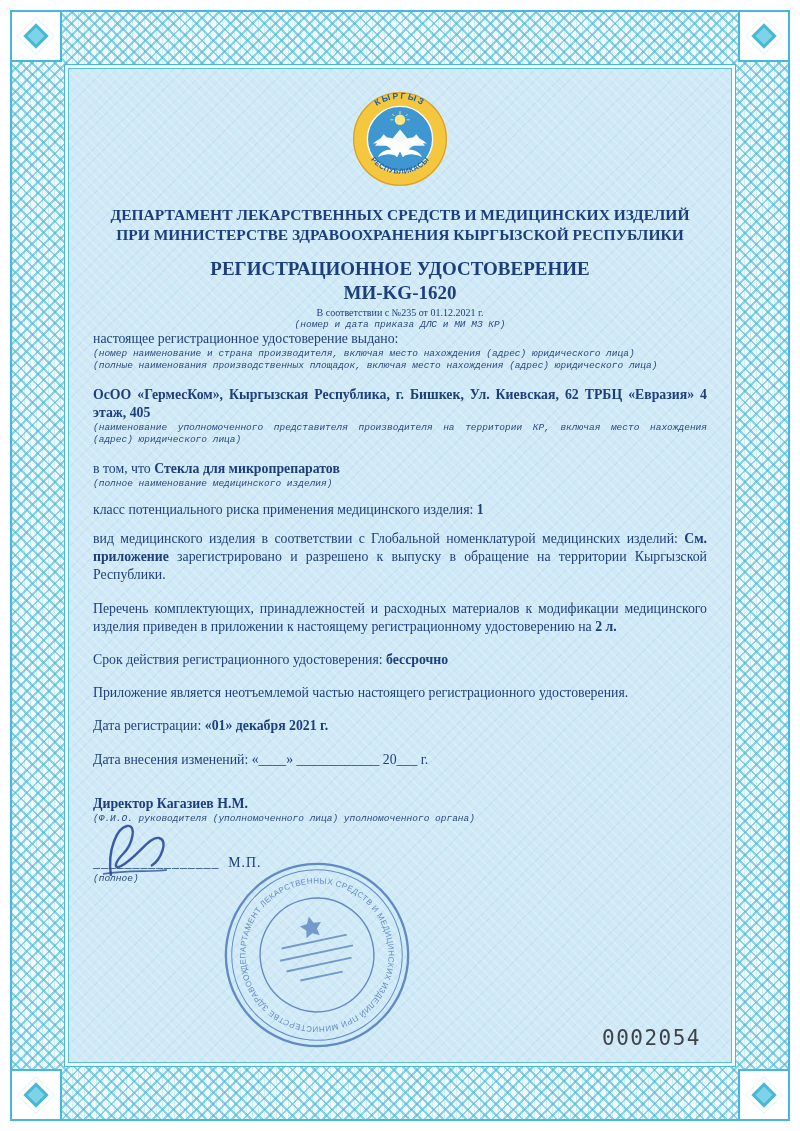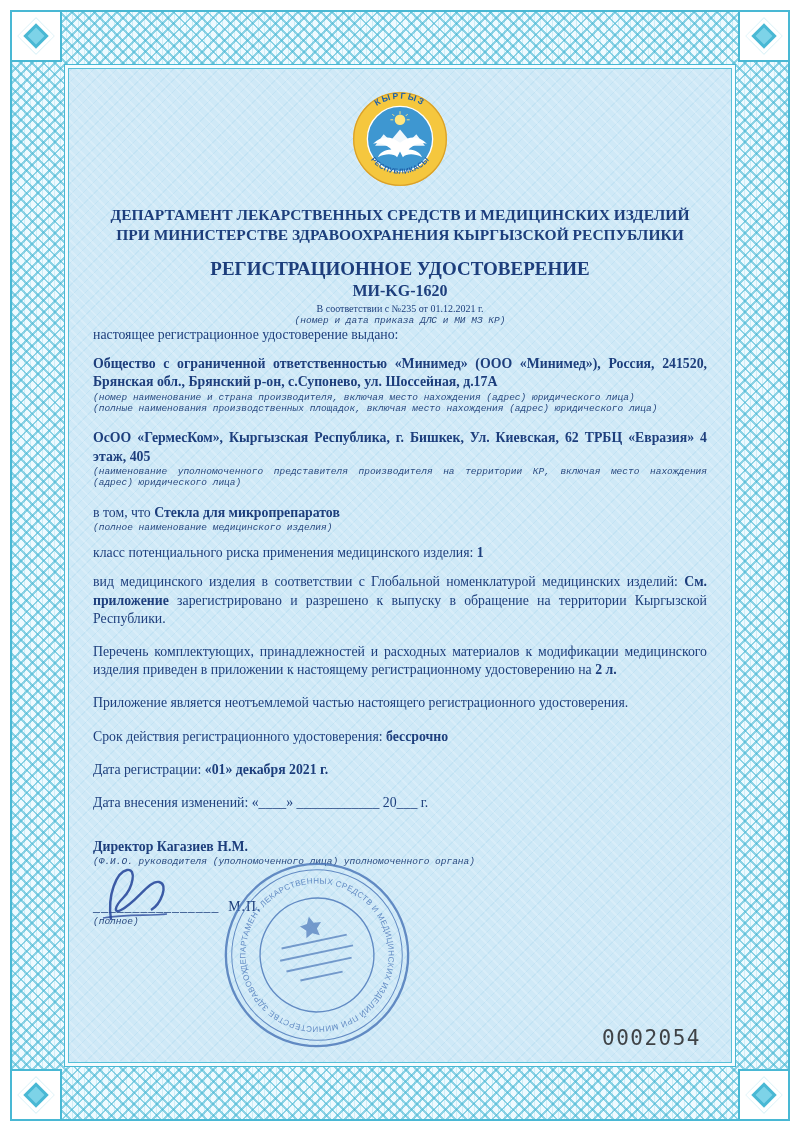--- a/index.html
+++ b/index.html
@@ -37,21 +37,21 @@
     border:1px solid #57c0d8;
     box-shadow: 0 0 0 3px #f4fcff, 0 0 0 4px #49b8d4;
     box-sizing:border-box;
     padding:18px 24px 0 24px;
     color:#1d3e7c;
   }
   .emblem-wrap{text-align:center;margin-top:4px;}
   .head{text-align:center;color:#1d3e7c;}
   .dept{font-weight:bold;font-size:15.5px;line-height:1.28;max-width:600px;margin:14px auto 0 auto;}
   .doc-title{font-weight:bold;font-size:19px;margin-top:13px;}
-  .doc-number{font-weight:bold;font-size:16px;margin-top:2px;}
+  .doc-number{font-weight:bold;font-size:19px;margin-top:2px;}
   .accordance{font-size:10px;margin-top:3px;}
   .note{font-size:9.5px;font-style:italic;color:#29497f;line-height:1.2;font-family:Liberation Mono, monospace;}
   .head .note{margin-top:1px;}
   .body-text{margin-top:0;font-size:13.8px;line-height:1.32;}
   .body-text p{margin:0;text-align:justify;}
   .p-gap{margin-top:11px !important;}
   .p-gap-lg{margin-top:15px !important;}
   b,.b{font-weight:bold;}
   .note-line{margin-top:1px;}
   .director{font-weight:bold;margin-top:26px !important;}
@@ -113,40 +113,39 @@
         <div class="dept">ДЕПАРТАМЕНТ ЛЕКАРСТВЕННЫХ СРЕДСТВ И МЕДИЦИНСКИХ ИЗДЕЛИЙ ПРИ МИНИСТЕРСТВЕ ЗДРАВООХРАНЕНИЯ КЫРГЫЗСКОЙ РЕСПУБЛИКИ</div>
         <div class="doc-title">РЕГИСТРАЦИОННОЕ УДОСТОВЕРЕНИЕ</div>
         <div class="doc-number">МИ-KG-1620</div>
         <div class="accordance">В соответствии с №235 от 01.12.2021 г.</div>
         <div class="note">(номер и дата приказа ДЛС и МИ МЗ КР)</div>
       </div>
 
       <div class="body-text">
         <p>настоящее регистрационное удостоверение выдано:</p>
 
-        <p class="b p-gap">Общество с ограниченной ответственностью «Минимед» (ООО «Минимед»), Россия, 241520, Брянская обл., Брянский р-он, с.Супонево, ул. Шоссейная, д.17А</p>
         <p class="note note-line">(номер наименование и страна производителя, включая место нахождения (адрес) юридического лица)</p>
 
         <p class="note note-line">(полные наименования производственных площадок, включая место нахождения (адрес) юридического лица)</p>
 
         <p class="b p-gap-lg">ОсОО «ГермесКом», Кыргызская Республика, г. Бишкек, Ул. Киевская, 62 ТРБЦ «Евразия» 4 этаж, 405</p>
         <p class="note note-line">(наименование уполномоченного представителя производителя на территории КР, включая место нахождения (адрес) юридического лица)</p>
 
         <p class="p-gap-lg"><span>в том, что </span><b>Стекла для микропрепаратов</b></p>
         <p class="note note-line">(полное наименование медицинского изделия)</p>
 
         <p class="p-gap"><span>класс потенциального риска применения медицинского изделия: </span><b>1</b></p>
 
         <p class="p-gap"><span>вид медицинского изделия в соответствии с Глобальной номенклатурой медицинских изделий: </span><b>См. приложение</b><span> зарегистрировано и разрешено к выпуску в обращение на территории Кыргызской Республики.</span></p>
 
         <p class="p-gap-lg"><span>Перечень комплектующих, принадлежностей и расходных материалов к модификации медицинского изделия приведен в приложении к настоящему регистрационному удостоверению на </span><b>2 л.</b></p>
 
+        <p class="p-gap-lg"><span>Срок действия регистрационного удостоверения: </span><b>бессрочно</b></p>
+
         <p class="p-gap-lg">Приложение является неотъемлемой частью настоящего регистрационного удостоверения.</p>
-
-        <p class="p-gap-lg"><span>Срок действия регистрационного удостоверения: </span><b>бессрочно</b></p>
 
         <p class="p-gap-lg"><span>Дата регистрации: </span><b>«01» декабря 2021 г.</b></p>
 
         <p class="p-gap-lg">Дата внесения изменений: «____» ____________ 20___ г.</p>
 
         <p class="director">Директор Кагазиев Н.М.</p>
         <p class="note note-line">(Ф.И.О. руководителя (уполномоченного лица) уполномоченного органа)</p>
 
         <div class="sig-block">
           <svg class="signature-svg" width="130" height="80" viewBox="0 0 130 80" aria-hidden="true">

